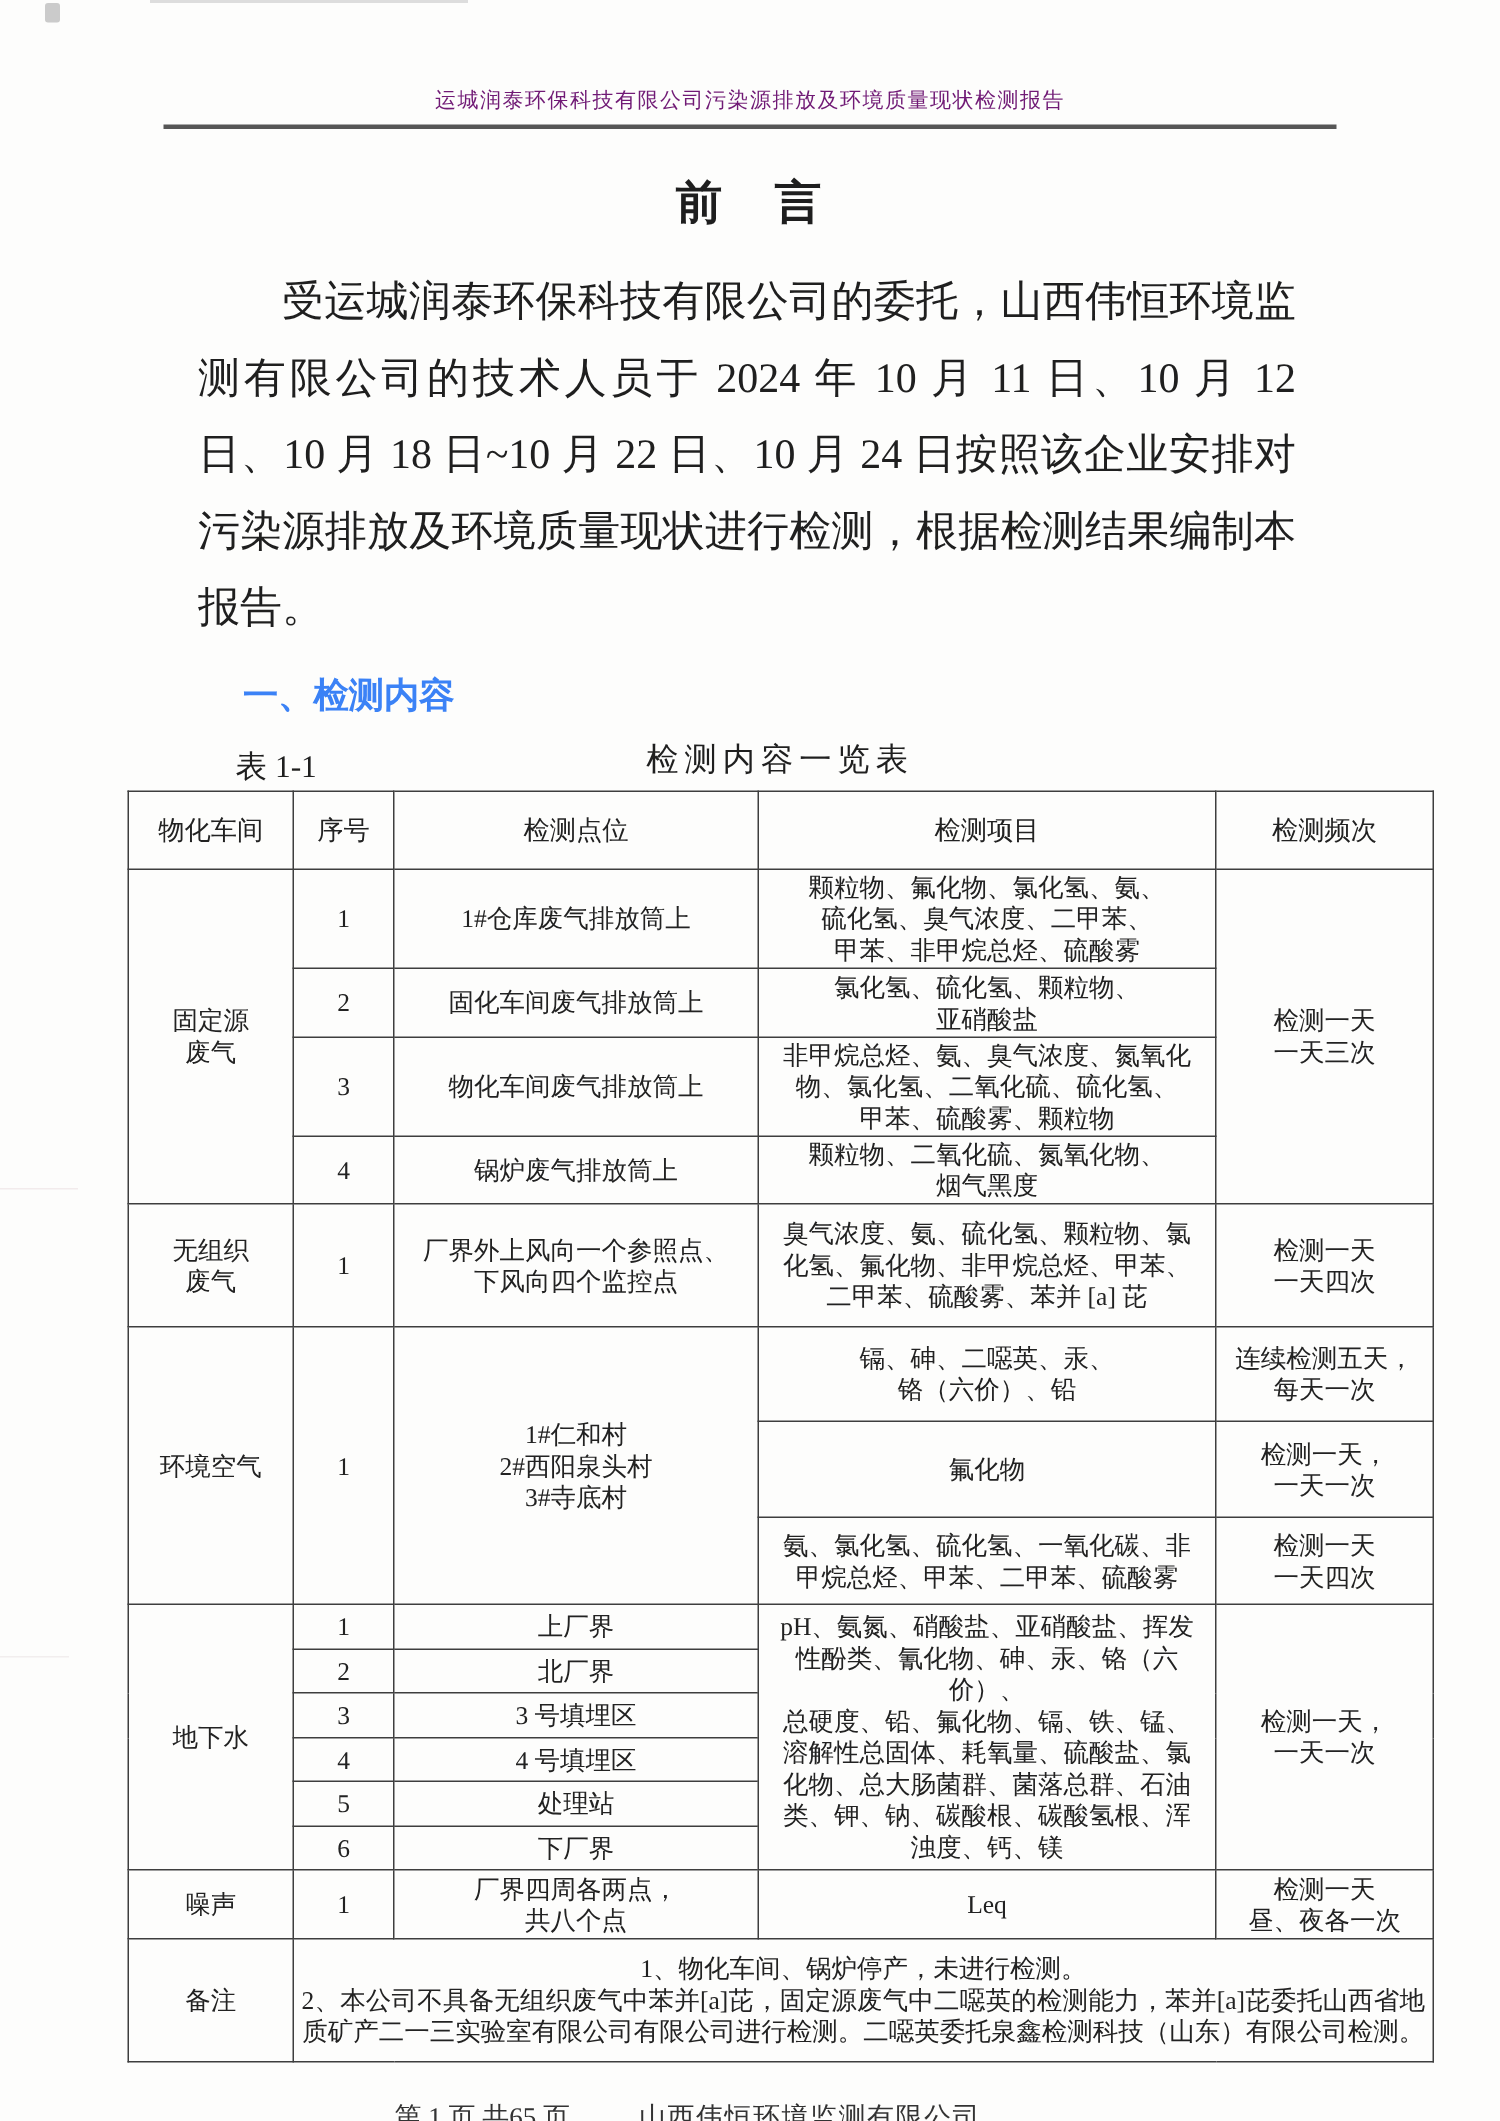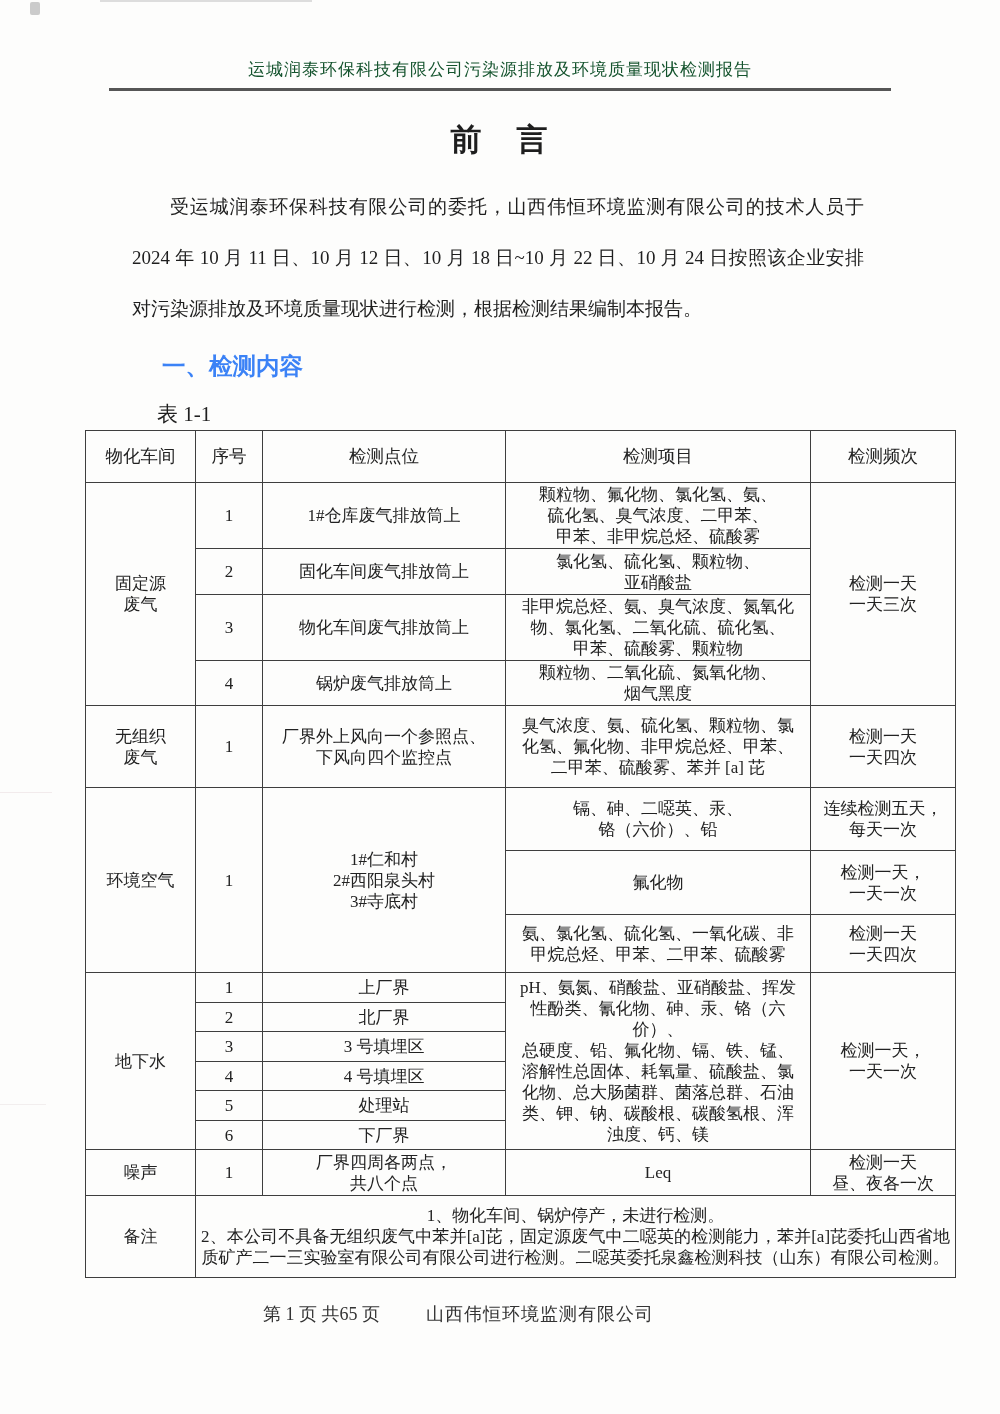--- a/index.html
+++ b/index.html
@@ -14,39 +14,39 @@
   }
   
   .artifact-a { position:absolute; top:2px; left:30px; width:10px; height:13px; background:#9a9a9a; opacity:.5; border-radius:2px; }
   .artifact-b { position:absolute; top:0; left:100px; width:212px; height:2px; background:#dddddd; }
   .artifact-c { position:absolute; top:792px; left:0; width:52px; height:1px; background:#f2ebec; }
   .artifact-d { position:absolute; top:1104px; left:0; width:46px; height:1px; background:#f2eeee; }
 
   .doc-header {
     padding-top:58px;
     text-align:center;
-    font-size:17px;
+    font-size:14px;
     letter-spacing:1px;
-    color:#14532d;
+    color:#701a75;
   }
   .header-rule {
     width:782px; margin:7px auto 0;
     border:0; border-top:3px solid #565656;
   }
   .doc-title {
     margin-top:28px;
     text-align:center;
     font-size:31px;
     font-weight:bold;
     letter-spacing:2px;
     color:#1e1e1e;
   }
   .preface {
     margin:20px 136px 0 132px;
-    font-size:19px;
+    font-size:28px;
     line-height:51px;
     text-align:justify;
     text-indent:2em;
     color:#1f1f1f;
     font-family:Liberation Serif, serif;
   }
   .section-heading {
     margin:16px 0 0 162px;
     font-size:23.5px;
     font-weight:bold;
@@ -109,20 +109,21 @@
   <hr class="header-rule">
 
   <div class="doc-title">前　言</div>
 
   <p class="preface">受运城润泰环保科技有限公司的委托，山西伟恒环境监测有限公司的技术人员于 2024 年 10 月 11 日、10 月 12 日、10 月 18 日~10 月 22 日、10 月 24 日按照该企业安排对污染源排放及环境质量现状进行检测，根据检测结果编制本报告。</p>
 
   <div class="section-heading">一、检测内容</div>
 
   <div class="table-caption">
     <span class="caption-no">表 1-1</span>
+    <div class="caption-title">检测内容一览表</div>
   </div>
 
   <table class="main-table">
     <colgroup>
       <col style="width:110px">
         <col style="width:67px">
         <col style="width:243px">
         <col style="width:305px">
         <col style="width:145px">
     </colgroup>

